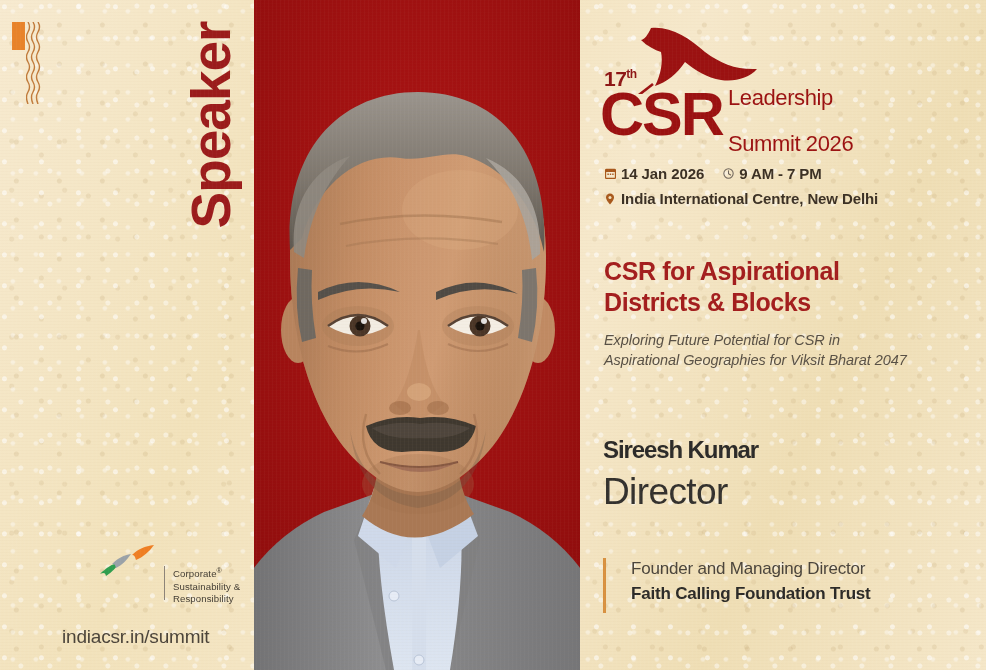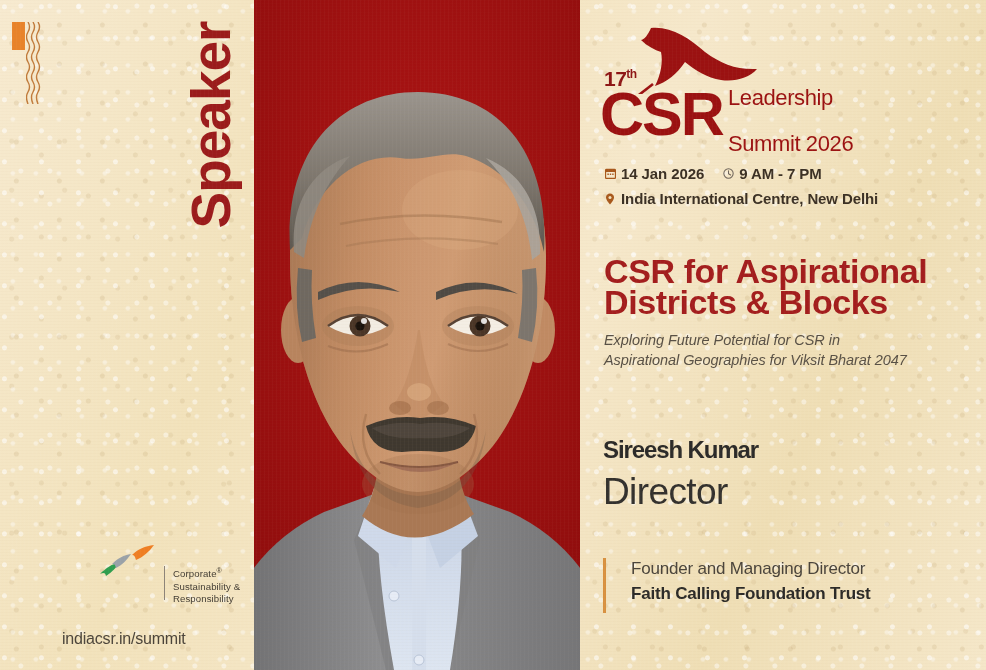--- a/index.html
+++ b/index.html
@@ -187,21 +187,21 @@
   }
 
   
   .theme {
     position: absolute;
     left: 4px;
     top: 256px;
     width: 370px;
   }
   .theme-title {
-    font-size: 34px;
+    font-size: 25px;
     font-weight: bold;
     color: #a31d1d;
     line-height: 31px;
     letter-spacing: -.4px;
   }
   .theme-sub {
     margin-top: 12px;
     font-size: 14.5px;
     color: #585045;
     line-height: 20px;
@@ -300,21 +300,21 @@
     letter-spacing: .1px;
   }
   .logo-tag sup {
     font-size: 7px;
     top: -.5em;
   }
   .logo-url {
     position: absolute;
     left: 62px;
     bottom: 22px;
-    font-size: 16px;
+    font-size: 19px;
     color: #4b443a;
     letter-spacing: -.2px;
   }
 </style>
 </head>
 <body>
 
 <div class="poster">
 
   <div class="deco-block"></div>

